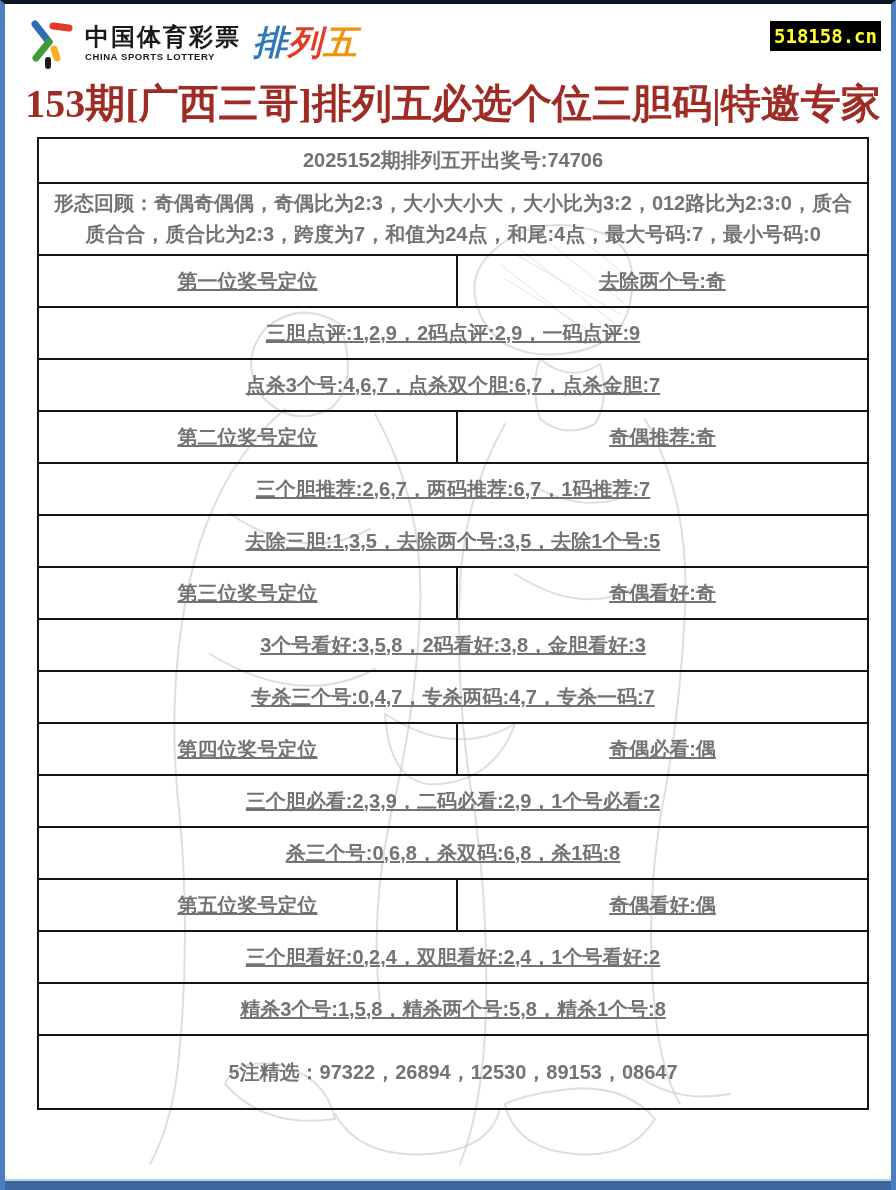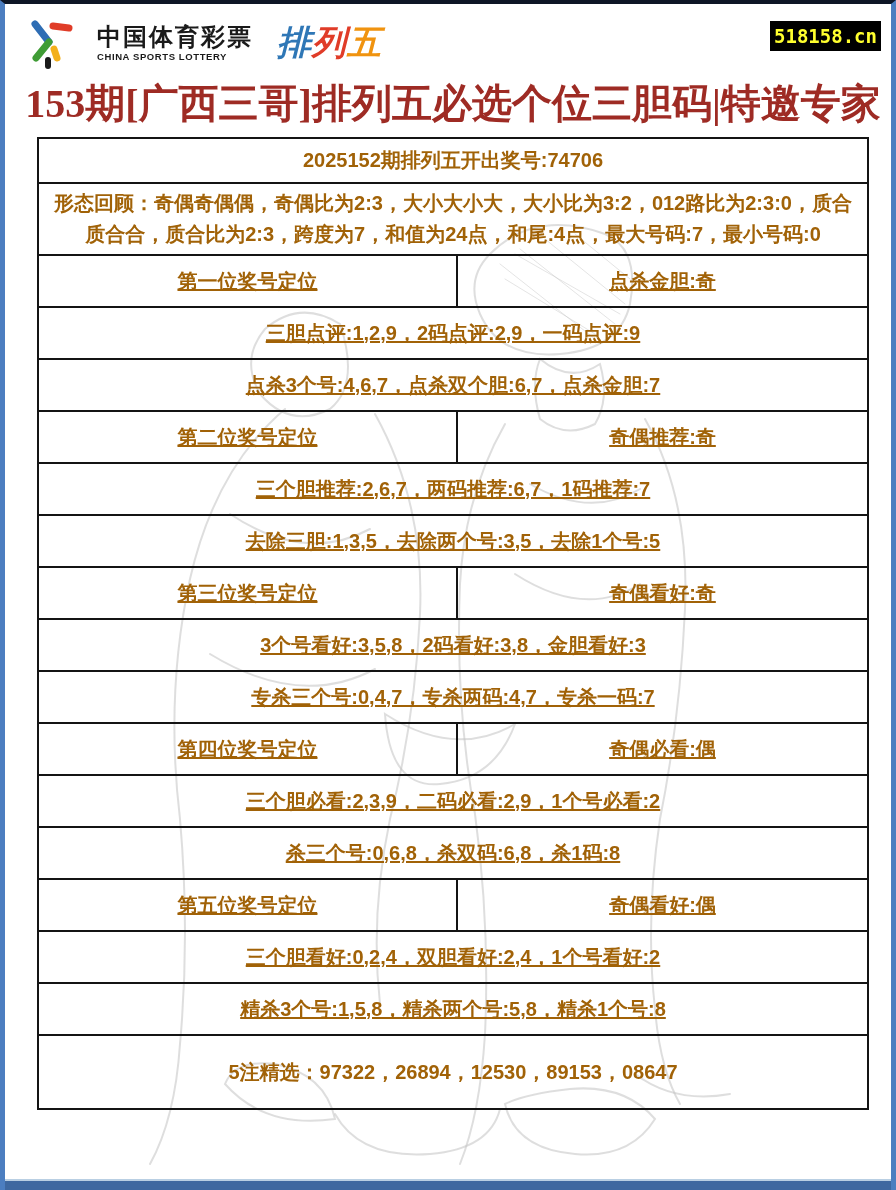--- a/index.html
+++ b/index.html
@@ -7,21 +7,21 @@
   body { font-family:"Liberation Sans", sans-serif; background:#e8e8e8; }
   .page {
     position:relative; width:896px; height:1190px; background:#ffffff;
     border-top:4px solid #0e1626; border-left:5px solid #4c7ec0; border-right:5px solid #4c7ec0;
     overflow:hidden;
   }
   .bottom-bar { position:absolute; left:0; right:0; bottom:0; height:11px;
     background:#3e68a0; border-top:2px solid #b9cfe3; z-index:5; }
 
   
-  .header { position:absolute; top:12px; left:18px; display:flex; align-items:center; gap:20px; z-index:3; }
+  .header { position:absolute; top:12px; left:18px; display:flex; align-items:center; gap:8px; z-index:3; }
   .logo-mark { width:54px; height:54px; flex:0 0 auto; }
   .logo-words { display:flex; flex-direction:column; line-height:1; }
   .logo-cn { font-size:24px; font-weight:bold; color:#1a1a1a; letter-spacing:2px; }
   .logo-en { font-size:9.5px; font-weight:bold; color:#1a1a1a; letter-spacing:0.6px; margin-top:3px; }
   .brand { display:flex; font-size:34px; font-weight:bold; font-style:italic; margin-left:4px; letter-spacing:1px; }
   .brand span:nth-child(1){ color:#2f77b6; }
   .brand span:nth-child(2){ color:#e03c28; }
   .brand span:nth-child(3){ color:#f0930f; }
   .badge { position:absolute; top:17px; right:10px; background:#000000; color:#ffff2e;
     font-family:"DejaVu Sans Mono", monospace; font-size:19px; font-weight:bold;
@@ -36,21 +36,21 @@
   .art { position:absolute; top:150px; left:30px; width:836px; height:1020px; z-index:1; pointer-events:none; }
   .art path, .art line, .art ellipse { stroke:#c3c3c3; fill:none; stroke-width:2; opacity:.55; stroke-linecap:round; }
   .art .hatch line { stroke-width:1; opacity:.45; }
 
   
   .ptable { position:absolute; top:133px; left:32px; width:832px; border:2px solid #141414;
     z-index:2; background:transparent; }
   .trow { display:flex; border-top:2px solid #141414; }
   .trow:first-child { border-top:none; }
   .cell { display:flex; align-items:center; justify-content:center; text-align:center;
-    font-weight:bold; font-size:20px; color:#a16207; padding:0 12px; line-height:1.55; }
+    font-weight:bold; font-size:20px; color:#737373; padding:0 12px; line-height:1.55; }
   .cell.full { width:100%; }
   .trow.split .cell.left { width:50.6%; border-right:2px solid #141414; }
   .trow.split .cell.right { flex:1; }
   .trow.v-normal .cell { height:50px;text-decoration:underline; }
   .trow.v-short  .cell { height:43px; }
   .trow.v-twoline .cell { height:70px; }
   .trow.v-tall   .cell { height:72px; }
 </style>
 </head>
 <body>
@@ -114,21 +114,21 @@
 
   <div class="ptable">
       <div class="trow v-short">
         <div class="cell full">2025152期排列五开出奖号:74706</div>
       </div>
       <div class="trow v-twoline">
         <div class="cell full">形态回顾：奇偶奇偶偶，奇偶比为2:3，大小大小大，大小比为3:2，012路比为2:3:0，质合质合合，质合比为2:3，跨度为7，和值为24点，和尾:4点，最大号码:7，最小号码:0</div>
       </div>
       <div class="trow v-normal split">
         <div class="cell left">第一位奖号定位</div>
-        <div class="cell right">点杀金胆:奇</div>
+        <div class="cell right">去除两个号:奇</div>
       </div>
       <div class="trow v-normal">
         <div class="cell full">三胆点评:1,2,9，2码点评:2,9，一码点评:9</div>
       </div>
       <div class="trow v-normal">
         <div class="cell full">点杀3个号:4,6,7，点杀双个胆:6,7，点杀金胆:7</div>
       </div>
       <div class="trow v-normal split">
         <div class="cell left">第二位奖号定位</div>
         <div class="cell right">奇偶推荐:奇</div>

